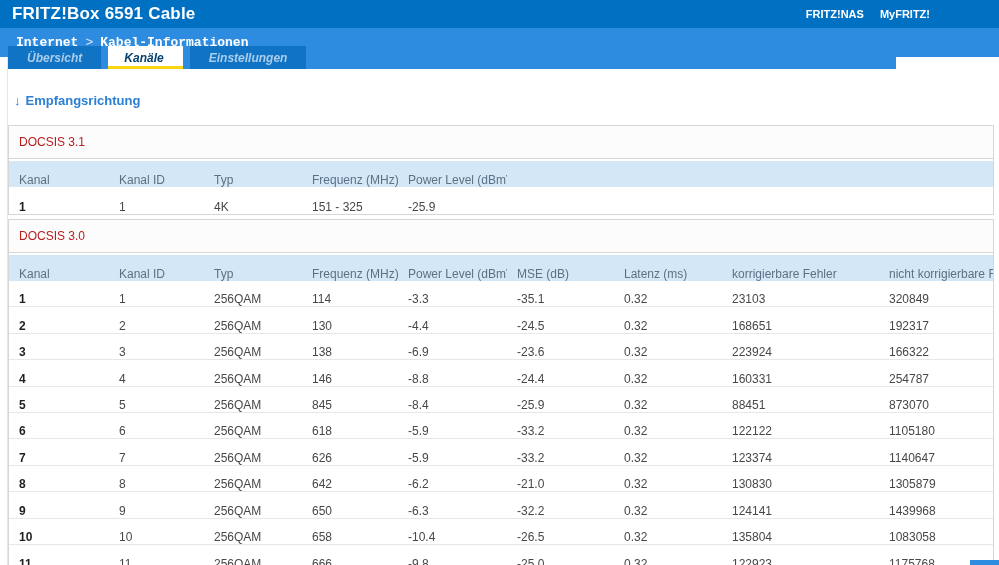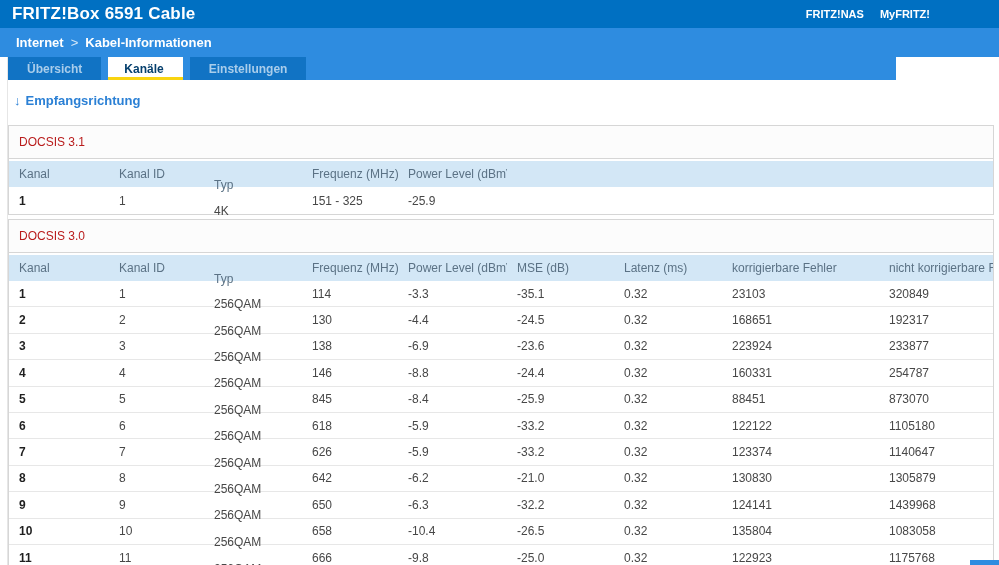--- a/index.html
+++ b/index.html
@@ -10,51 +10,51 @@
   
   .topbar { position:absolute; top:0; left:0; width:999px; height:28px;
     background:var(--topbar,#0070C2); display:flex; align-items:center; }
   .app-title { color:#fff; font-size:17px; font-weight:bold; padding-left:12px; letter-spacing:.2px; }
   .top-links { position:absolute; right:69px; top:0; height:28px; display:flex; gap:16px; align-items:center; }
   .top-links a { color:#fff; font-size:11px; font-weight:bold; text-decoration:none; cursor:pointer; }
 
   
   .breadcrumb-bar { position:absolute; top:28px; left:0; width:999px; height:29px;
     background:var(--bluebar,#2E8CE0); display:flex; align-items:center; color:#fff;
-    font-size:13px; font-weight:bold; padding-left:16px; }
+    font-size:13px; font-weight:bold; padding-left:16px;font-family:Liberation Mono, monospace; }
   .breadcrumb-bar .crumb { cursor:pointer; }
   .breadcrumb-bar .sep { margin:0 7px; font-weight:normal; color:#D8EAF9; }
 
   
   .left-strip { position:absolute; top:57px; left:0; width:8px; height:508px;
     background:#fff; border-right:1px solid #E6E6E6; }
 
   
-  .tabbar { position:absolute; top:57px; left:8px; width:888px; height:23px;
-    background:var(--bluebar,#2E8CE0); display:flex; }
+  .tabbar { position:absolute; top:46px; left:8px; width:888px; height:23px;
+    background:var(--bluebar,#2E8CE0); display:flex;font-style:italic; }
   .tab { height:23px; display:flex; align-items:center; padding:0 19px; margin-right:7px;
     background:var(--tabbg,#1173C4); color:#A9CDEB; font-size:12px; font-weight:bold; cursor:pointer;
     position:relative; white-space:nowrap; }
   .tab.active { background:#fff; color:#06406E;padding-left:16px; }
   .tab.active .underline { position:absolute; left:0; bottom:0; width:100%; height:3px;
     background:var(--accent,#F9D410); }
 
   
   .content { position:absolute; top:80px; left:8px; width:986px; height:485px; background:#fff; }
   .section-link { margin:13px 0 0 6px; color:var(--link,#2B80D5); font-size:13px; font-weight:bold;
     cursor:pointer; display:inline-flex; align-items:center; gap:5px; }
   .section-link .arrow { font-weight:normal; font-size:13px; }
 
   
   .tbl { border:1px solid var(--tblborder,#D6D6D6); background:#fff; }
   .tbl[data-table="0"] { margin-top:16px; }
   .tbl[data-table="1"] { margin-top:4px; }
   .tbl-caption { height:33px; line-height:33px; padding-left:10px; font-size:12px; color:#b91c1c;
     background:#FCFCFC; border-bottom:1px solid var(--tblborder,#D6D6D6); }
-  .trow { display:flex; align-items:center; }
+  .trow { display:flex; align-items:flex-end; }
   .thead { height:28px; background:var(--thead,#D3E7F6); border-top:2px solid #fff; }
   .thead .td { color:#5B7285; }
   .trow:not(.thead) { height:27px; border-bottom:1px solid #E7E7E7; }
   .tbl[data-table="1"] .trow:not(.thead) { height:26.4px; }
   .trow:not(.thead):last-child { border-bottom:none; }
   .td { font-size:12px; color:#474747; padding-left:10px; white-space:nowrap; overflow:hidden; }
   .td.first { font-weight:bold; color:#1F1F1F; }
   .c0{width:100px;flex:none;} .c1{width:95px;flex:none;} .c2{width:98px;flex:none;margin-top:21px;}
   .c3{width:96px;flex:none;} .c4{width:109px;flex:none;} .c5{width:107px;flex:none;}
   .c6{width:108px;flex:none;} .c7{width:157px;flex:none;} .c8{flex:1;min-width:0;}
@@ -155,21 +155,21 @@
       </div>
       <div class="trow">
         <div class="td c0 first">3</div>
         <div class="td c1">3</div>
         <div class="td c2">256QAM</div>
         <div class="td c3">138</div>
         <div class="td c4">-6.9</div>
         <div class="td c5">-23.6</div>
         <div class="td c6">0.32</div>
         <div class="td c7">223924</div>
-        <div class="td c8">233877</div>
+        <div class="td c8">166322</div>
       </div>
       <div class="trow">
         <div class="td c0 first">4</div>
         <div class="td c1">4</div>
         <div class="td c2">256QAM</div>
         <div class="td c3">146</div>
         <div class="td c4">-8.8</div>
         <div class="td c5">-24.4</div>
         <div class="td c6">0.32</div>
         <div class="td c7">160331</div>

